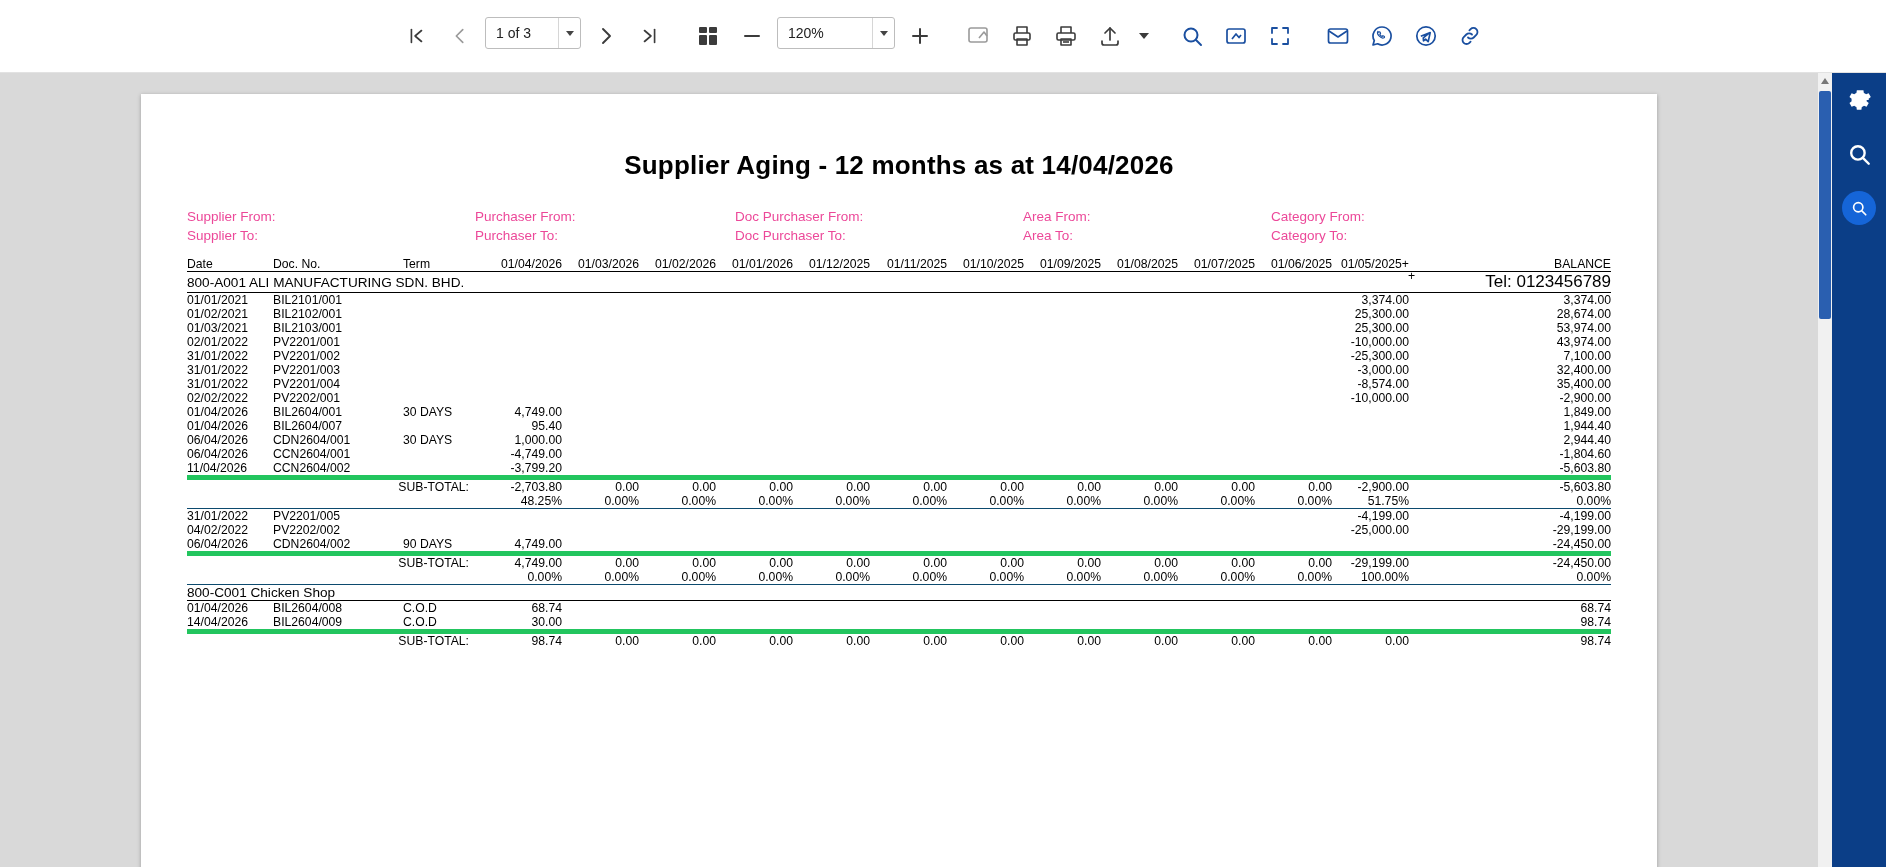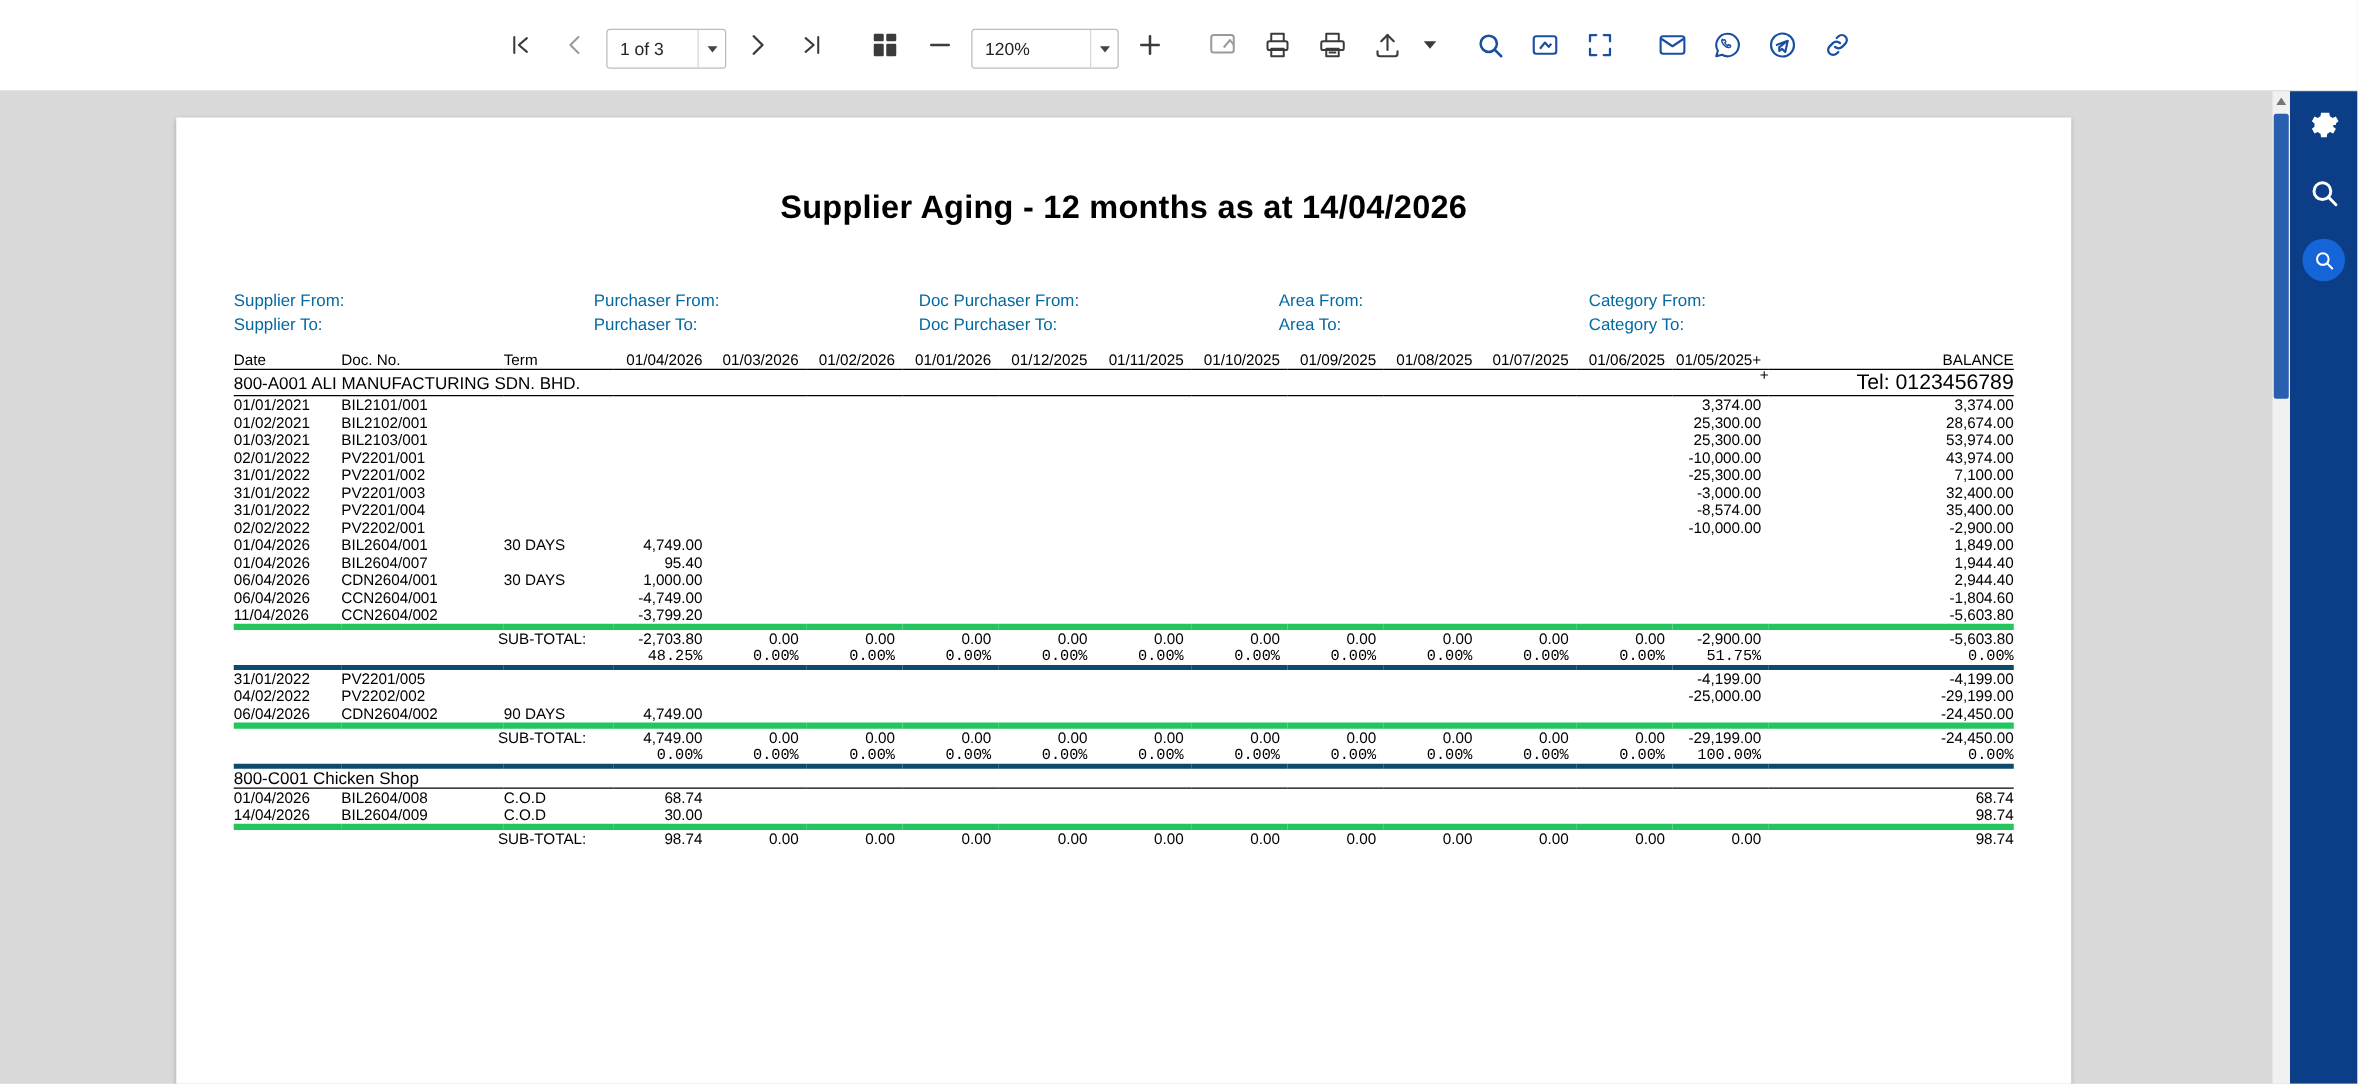--- a/index.html
+++ b/index.html
@@ -11,21 +11,21 @@
     overflow: hidden;
   }
   #app { position: relative; width: 1886px; height: 867px; background: #d9d9d9; }
 
   
   .toolbar {
     position: absolute; top: 0; left: 0; width: 1886px; height: 73px;
     background: #ffffff; border-bottom: 1px solid #e2e2e2;
     display: flex; align-items: center; justify-content: center; gap: 0px;
   }
-  .tb-inner { display: flex; align-items: flex-end; gap: 6px; }
+  .tb-inner { display: flex; align-items: flex-start; gap: 6px; }
   .tb-btn {
     width: 38px; height: 38px; display: flex; align-items: center; justify-content: center;
     border-radius: 4px; cursor: pointer; color: #4a4a4a; background: transparent; border: none;
   }
   .tb-btn svg { display: block; }
   .tb-sep { width: 8px; }
 
   .combo {
     display: flex; align-items: center; height: 32px; min-width: 96px;
     border: 1px solid #bdbdbd; border-radius: 3px; background: #fff;
@@ -58,21 +58,21 @@
 
   .doc-title {
     text-align: center; font-size: 26px; font-weight: bold; color: #000;
     margin: 18px 0 0 0; letter-spacing: .2px;
   }
   .sub-row {
     display: flex; justify-content: space-between; align-items: baseline;
     margin-top: 26px; font-size: 14.5px; color: #000;
   }
   .filters {
-    margin-top: 52px; font-size: 13.5px; color: #0369a1;
+    margin-top: 28px; font-size: 13.5px; color: #ec4899;
   }
   .filters-row { display: flex; margin-bottom: 4px; }
   .filters-row > div { white-space: nowrap; }
   .fcol0 { width: 288px; }
   .fcol1 { width: 260px; }
   .fcol2 { width: 288px; }
   .fcol3 { width: 248px; }
   .fcol4 { width: 200px; }
 
   table.grid { width: 100%; border-collapse: collapse; margin-top: 14px; font-size: 12.2px; color: #000; }
@@ -90,21 +90,21 @@
   .c-bal  { text-align: right; }
 
   .grp-row td { padding-top: 16px; padding-bottom: 4px; border-bottom: 1px solid #000; }
   .grp-name { font-size: 13.6px; font-weight: bold; }
   .grp-tel  { font-size: 17px; font-weight: bold; text-align: right; }
 
   .data-row td { padding-top: 2px; padding-bottom: 2px; }
   .sub-label { text-align: right; padding-right: 22px !important; }
   .sub-row-top td { border-top: 5px solid #22c55e; padding-top: 3px; margin-top: 40px; }
   .pct-row td { padding-bottom: 4px; }
-  .sub-bottom td { border-bottom: 4px solid #0c4a6e; font-family: Liberation Mono, monospace; }
+  .sub-bottom td { border-bottom: 1px solid #0c4a6e; }
 
   
   .scrollbar {
     position: absolute; top: 73px; right: 54px; width: 14px; height: 794px; background: #f1f1f1;
   }
   .scroll-up, .scroll-down {
     width: 14px; height: 16px; display: flex; align-items: center; justify-content: center;
     color: #777; font-size: 8px; cursor: pointer;
   }
   .scroll-thumb {

